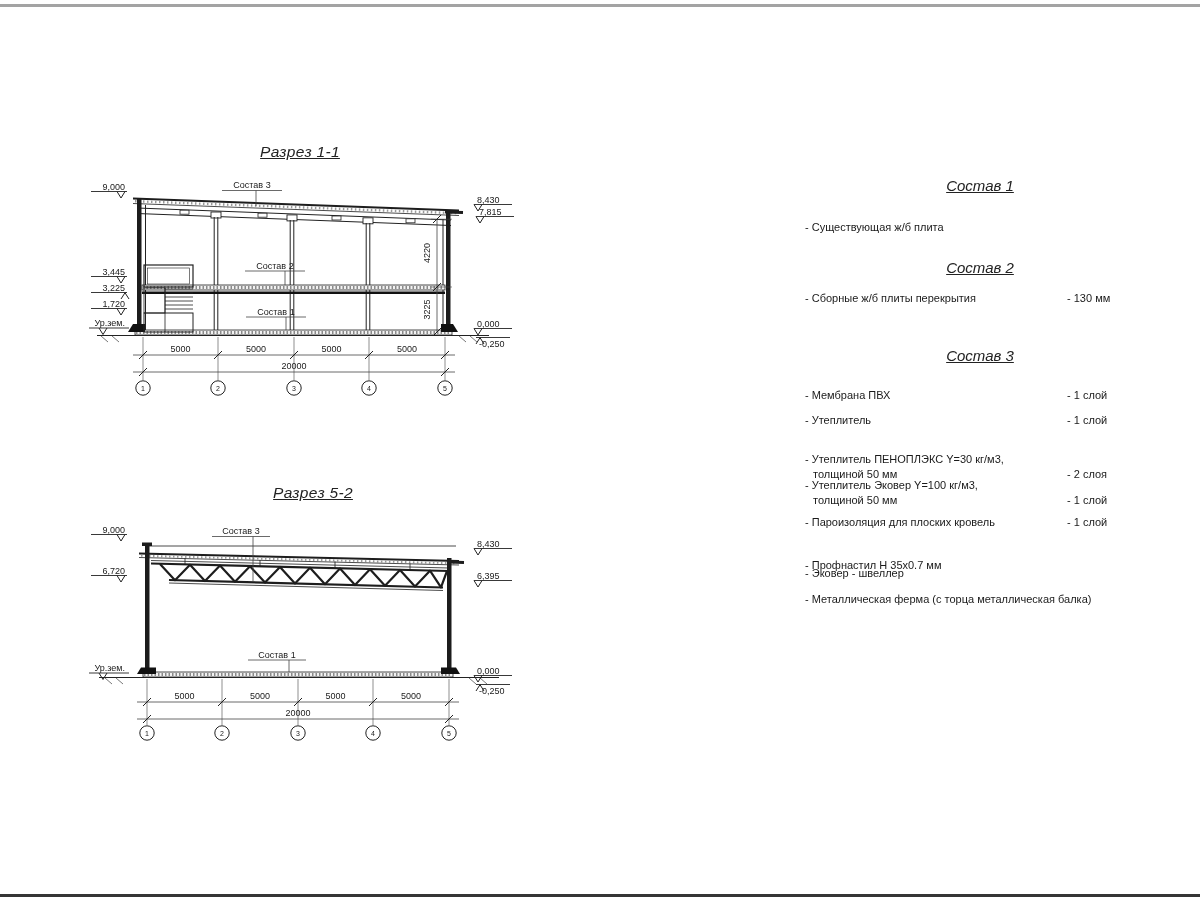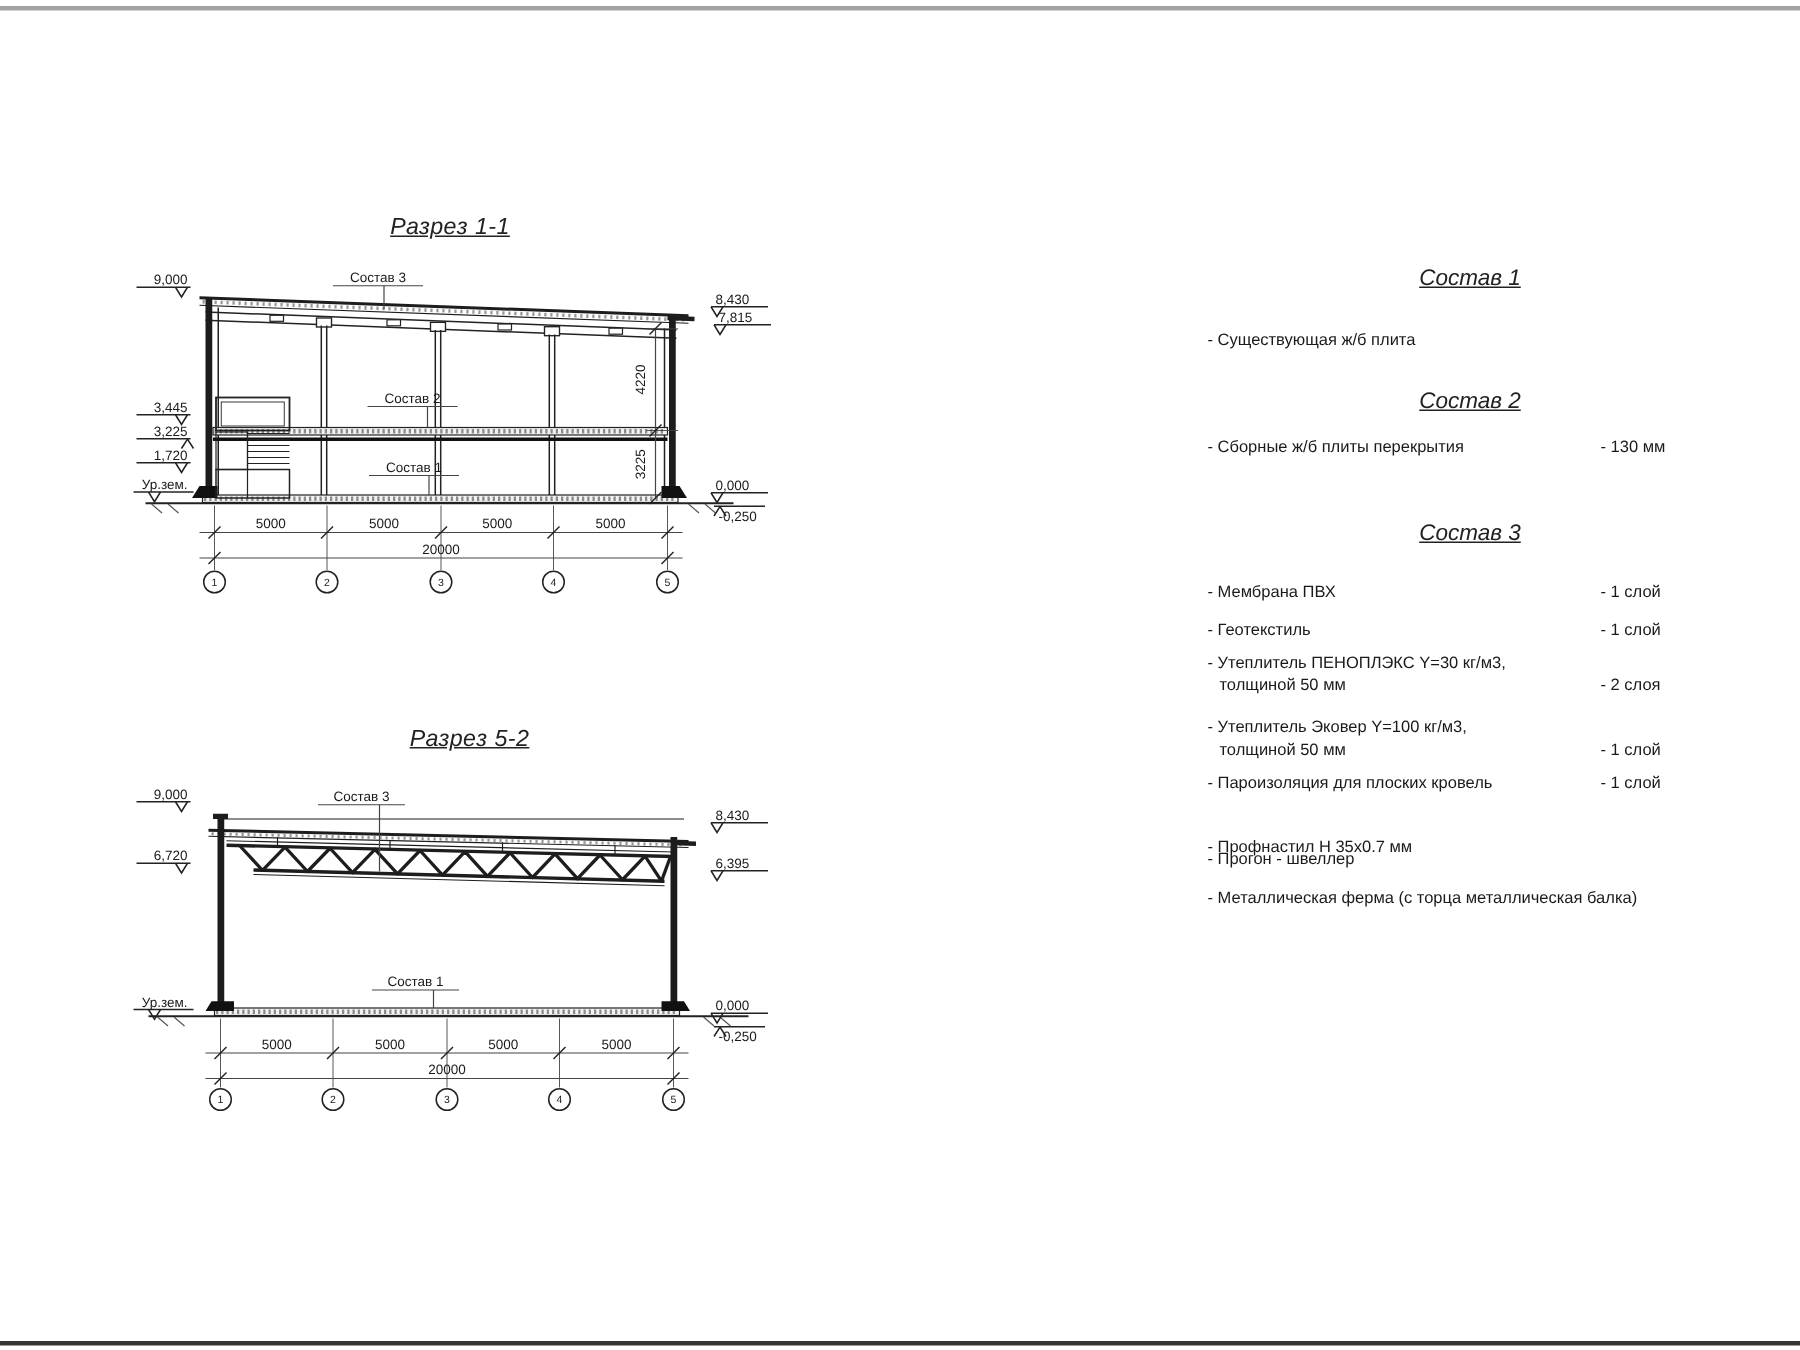--- a/index.html
+++ b/index.html
@@ -305,20 +305,20 @@
 
 <div id="legend">
   <div class="lg-head" style="top:5px">Состав 1</div>
   <div class="lg-row" style="top:48px"><span>- Существующая ж/б плита</span></div>
 
   <div class="lg-head" style="top:87px">Состав 2</div>
   <div class="lg-row" style="top:119px"><span>- Сборные ж/б плиты перекрытия</span><span class="val">- 130 мм</span></div>
 
   <div class="lg-head" style="top:175px">Состав 3</div>
   <div class="lg-row" style="top:216px"><span>- Мембрана ПВХ</span><span class="val">- 1 слой</span></div>
-  <div class="lg-row" style="top:241px"><span>- Геотекстиль</span><span class="val">- 1 слой</span></div>
-  <div class="lg-row" style="top:263px"><span>- Утеплитель ПЕНОПЛЭКС Y=30 кг/м3,</span><span class="l2">толщиной 50 мм</span><span class="val">- 2 слоя</span></div>
+  <div class="lg-row" style="top:241px"><span>- Утеплитель</span><span class="val">- 1 слой</span></div>
+  <div class="lg-row" style="top:280px"><span>- Утеплитель ПЕНОПЛЭКС Y=30 кг/м3,</span><span class="l2">толщиной 50 мм</span><span class="val">- 2 слоя</span></div>
   <div class="lg-row" style="top:306px"><span>- Утеплитель Эковер Y=100 кг/м3,</span><span class="l2">толщиной 50 мм</span><span class="val">- 1 слой</span></div>
   <div class="lg-row" style="top:343px"><span>- Пароизоляция для плоских кровель</span><span class="val">- 1 слой</span></div>
   <div class="lg-row" style="top:386px"><span>- Профнастил Н 35х0.7 мм</span></div>
-  <div class="lg-row" style="top:394px"><span>- Прогон - швеллер</span></div>
+  <div class="lg-row" style="top:394px"><span>- Эковер - швеллер</span></div>
   <div class="lg-row" style="top:420px"><span>- Металлическая ферма (с торца металлическая балка)</span></div>
 </div>
 
 </body></html>

